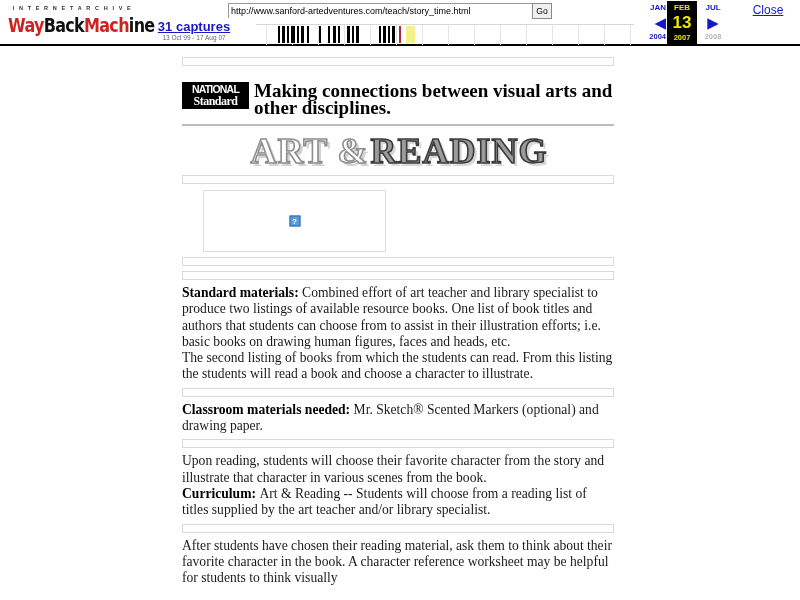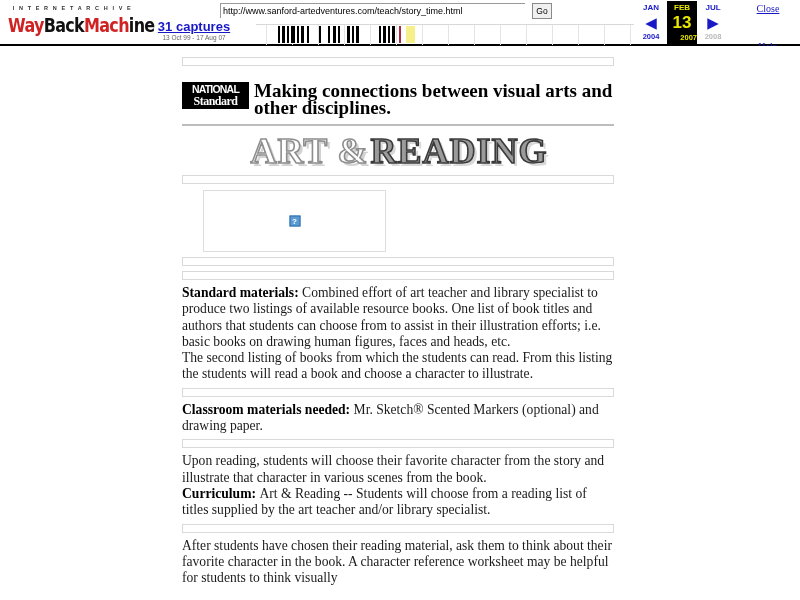--- a/index.html
+++ b/index.html
@@ -80,21 +80,21 @@
 
   #wb-url-wrap {
     position: absolute;
     left: 220px;
     top: 3px;
     width: 335px;
     height: 17px;
   }
   #wb-url-input {
     position: absolute;
-    left: 0;
+    left: 8px;
     top: 0;
     width: 305px;
     height: 15px;
     font-size: 9px;
     font-family: "Liberation Sans", sans-serif;
     color: #000000;
     border: 1px solid #9a9a9a;
     border-right: none;
     border-bottom: none;
     background: #ffffff;
@@ -147,42 +147,42 @@
     top: 1px;
     width: 98px;
     height: 44px;
   }
   .wb-dn-col {
     position: absolute;
     top: 0;
     width: 30px;
     text-align: center;
   }
-  .wb-dn-col.left  { left: 0px; }
+  .wb-dn-col.left  { left: 0px; text-align: right; }
   .wb-dn-col.mid   { left: 31px; background: #000000; height: 43px; }
   .wb-dn-col.right { left: 62px; }
   .wb-dn-mon {
     font-size: 8px;
     font-weight: bold;
     font-family: "Liberation Sans", sans-serif;
     line-height: 11px;
     display: block;
     padding-top: 1px;
   }
   .wb-dn-mon.blue  { color: #1818c6; }
   .wb-dn-mon.yel   { color: #e8e800; }
   .wb-dn-yr {
     font-size: 7.5px;
     font-weight: bold;
     font-family: "Liberation Sans", sans-serif;
     display: block;
     line-height: 10px;
   }
   .wb-dn-yr.blue  { color: #1818c6; }
-  .wb-dn-yr.yel   { color: #e8e800; text-align: right; }
+  .wb-dn-yr.yel   { color: #e8e800; }
   .wb-dn-yr.grey  { color: #b8b8b8; }
   .wb-dn-day {
     font-size: 17px;
     font-weight: bold;
     color: #e8e800;
     font-family: "Liberation Sans", sans-serif;
     line-height: 20px;
     display: block;
   }
   .wb-arrow {
@@ -194,24 +194,24 @@
   }
 
   #wb-links {
     position: absolute;
     left: 740px;
     top: 2px;
     width: 56px;
     text-align: center;
   }
   .wb-link {
-    font-size: 10px;
+    font-size: 12px;
     color: #1818c6;
     text-decoration: underline;
-    font-family: Liberation Serif, serif;
+    font-family: Liberation Sans, sans-serif;
     display: block;
     cursor: pointer;
   }
   #wb-close-link { margin-top: 1px; }
   #wb-help-link  { margin-top: 27px; }
 
   
   #page-content {
     position: relative;
     width: 800px;

